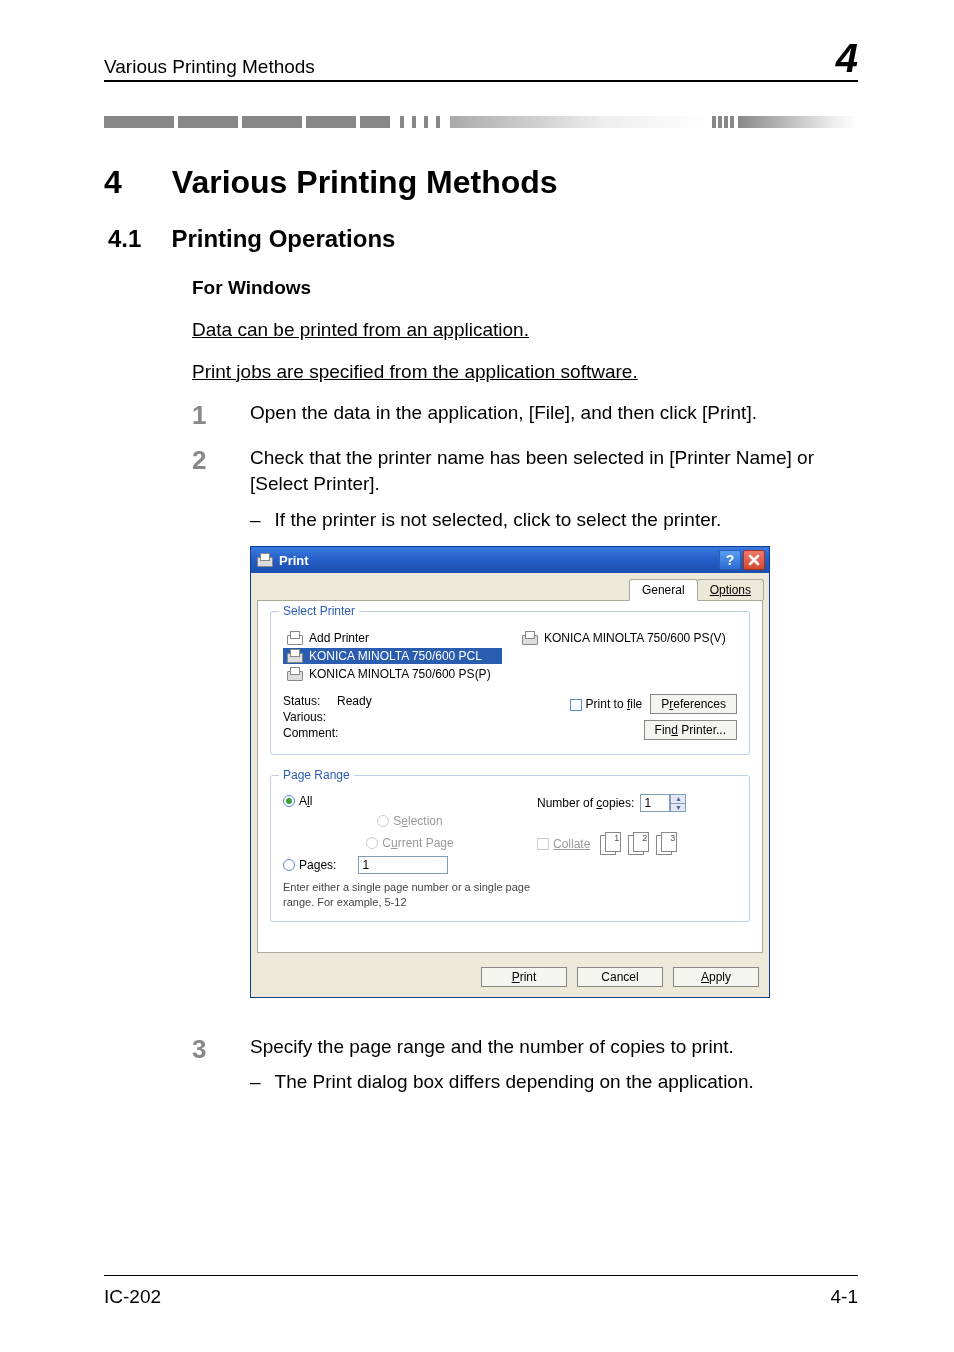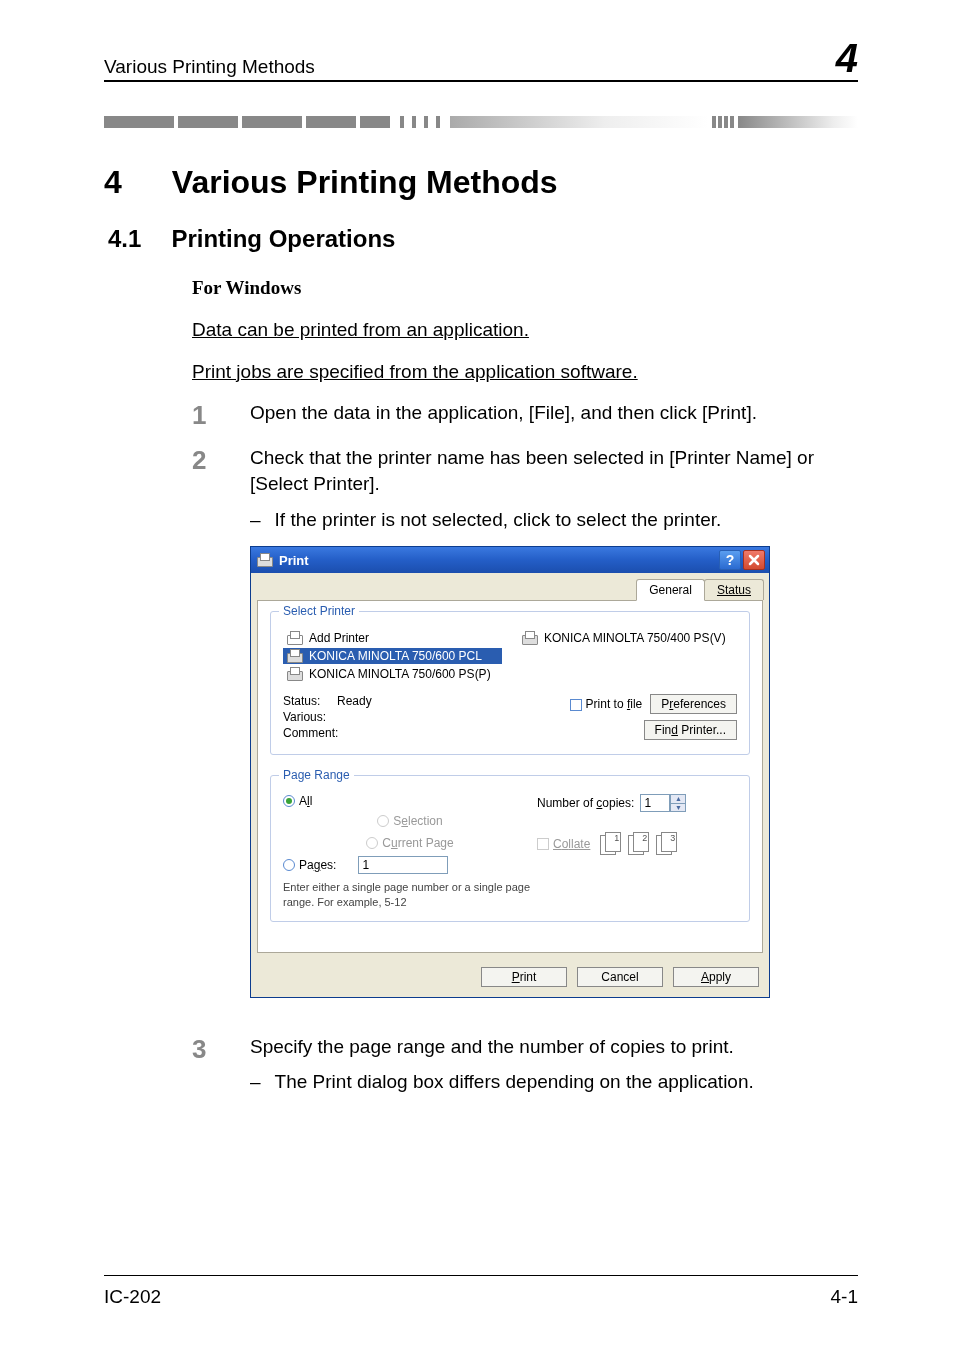--- a/index.html
+++ b/index.html
@@ -31,21 +31,21 @@
     .decor-bar .seg.s2 { width: 50px; }
     .decor-bar .seg.s3 { width: 30px; }
     .decor-bar .thin { width: 4px; background: #888; height: 12px; margin-left: 6px; }
     .decor-bar .thinset { display:flex; gap:2px; }
     .decor-bar .fade { flex: 1; height: 12px; background: linear-gradient(to right, #aaa, #eee 60%, #fff); margin-left: 6px; }
     .decor-bar .thinset2 { display:flex; gap:2px; }
     .decor-bar .thinset2 .thin { margin-left: 0; }
 
     h1.chapter { font-size: 32px; font-weight: bold; margin: 0 0 24px 0; display: flex; gap: 50px; }
     h2.section { font-size: 24px; font-weight: bold; margin: 0 0 24px 0; display: flex; gap: 30px; padding-left: 4px; }
-    h3.sub { font-size: 19px; font-weight: bold; margin: 0 0 18px 0; padding-left: 88px; font-family: Liberation Serif, serif; }
+    h3.sub { font-size: 19px; font-weight: bold; margin: 0 0 18px 0; padding-left: 88px; }
     p.body { font-size: 19px; margin: 0 0 16px 0; padding-left: 88px; line-height: 1.35; text-decoration: underline; }
 
     .steplist { padding-left: 88px; }
     .step { display: flex; gap: 30px; margin-bottom: 14px; align-items: flex-start; }
     .step-num { font-size: 26px; font-weight: bold; color: #888; min-width: 28px; }
     .step-body { font-size: 19px; line-height: 1.35; flex: 1; }
     .substep { display: flex; gap: 14px; margin-top: 10px; padding-left: 0; }
     .dash { }
 
     .dialog-wrap { padding-left: 146px; margin: 14px 0 36px 0; }
@@ -220,34 +220,34 @@
         <div class="tb-btn tb-help">?</div>
         <div class="tb-btn tb-close">
           <svg width="12" height="12" viewBox="0 0 12 12">
               <path d="M2 2 L10 10 M10 2 L2 10" stroke="#fff" stroke-width="2.5" stroke-linecap="round"></path>
             </svg>
         </div>
       </div>
 
       <div class="tabs">
         <div class="tab active"><span>General</span></div>
-        <div class="tab"><span class="u">Status</span></div>
+        <div class="tab"><span class="u">Options</span></div>
       </div>
 
       <div class="tabpanel">
         <div class="groupbox">
           <div class="legend">Select Printer</div>
           <div class="printer-list">
             <div class="printer-item">
               <span class="picon addicon"></span>
               <span>Add Printer</span>
             </div>
             <div class="printer-item">
               <span class="picon"></span>
-              <span>KONICA MINOLTA 750/400 PS(V)</span>
+              <span>KONICA MINOLTA 750/600 PS(V)</span>
             </div>
             <div class="printer-item selected">
               <span class="picon"></span>
               <span>KONICA MINOLTA 750/600 PCL</span>
             </div>
             <div></div>
             <div class="printer-item">
               <span class="picon"></span>
               <span>KONICA MINOLTA 750/600 PS(P)</span>
             </div>

